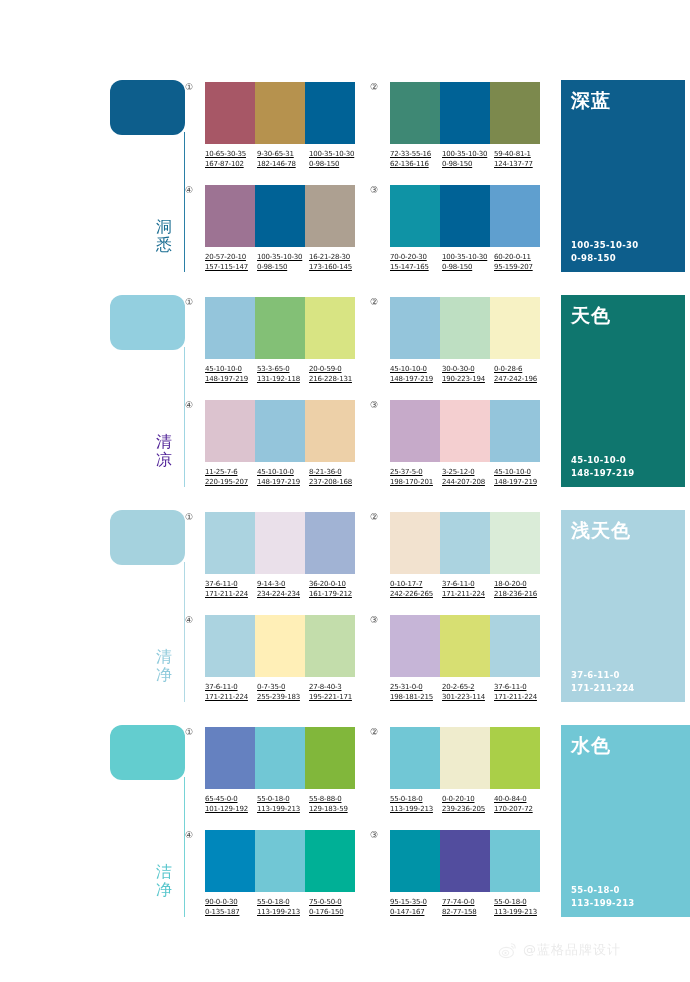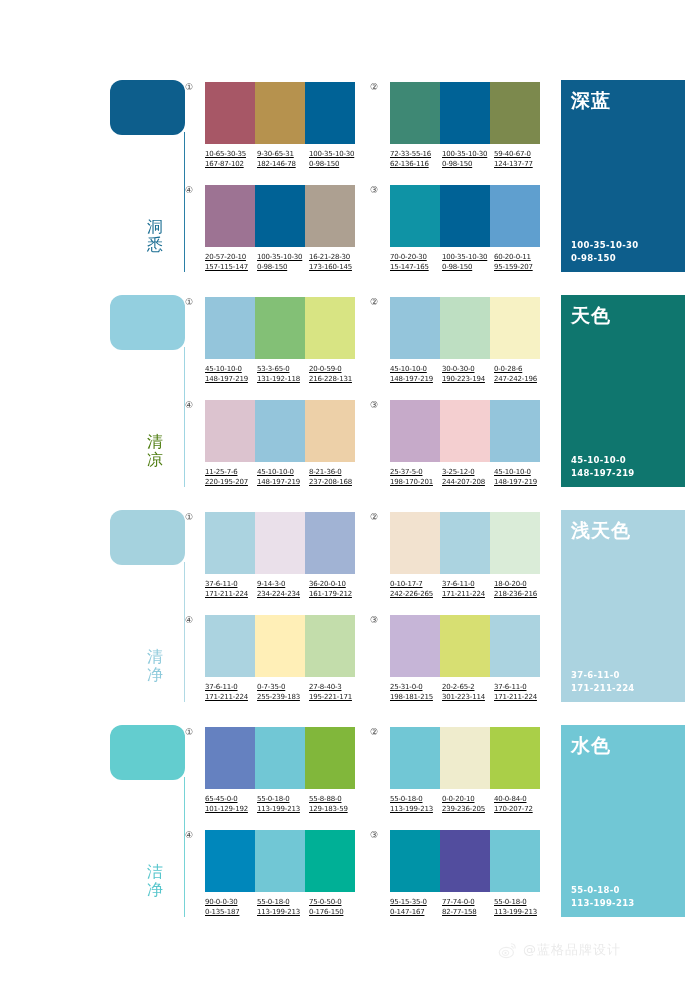--- a/index.html
+++ b/index.html
@@ -26,21 +26,21 @@
   }
   .vrule{
     position:absolute;left:184px;top:62px;
     width:1px;height:140px;
   }
   .vlabel{
     position:absolute;left:147px;top:148px;
     width:26px;
     font-size:16px;letter-spacing:1px;
     line-height:18px;
-    text-align:left;
+    text-align:right;
     font-family:"DejaVu Sans",sans-serif;
   }
 
   
   .group{position:absolute;width:150px;}
   .g-col1{left:205px;}
   .g-col2{left:390px;}
   .g-row1{top:12px;}
   .g-row2{top:115px;}
 
@@ -139,21 +139,21 @@
       <div class="codes">
         <div>
             <div class="cmyk">72-33-55-16</div>
             <div class="rgb">62-136-116</div>
           </div>
         <div>
             <div class="cmyk">100-35-10-30</div>
             <div class="rgb">0-98-150</div>
           </div>
         <div>
-            <div class="cmyk">59-40-67-0</div>
+            <div class="cmyk">59-40-81-1</div>
             <div class="rgb">124-137-77</div>
           </div>
       </div>
     </div>
 
     <div class="group g-col1 g-row2">
       <span class="gnum">④</span>
       <div class="bars">
         <div style="background: rgb(157, 115, 147);"></div>
         <div style="background: rgb(0, 98, 150);"></div>
@@ -201,21 +201,21 @@
     <div class="panel" style="background: rgb(13, 94, 140);">
       <div class="pname">深蓝</div>
       <div class="pcmyk">100-35-10-30</div>
       <div class="prgb">0-98-150</div>
     </div>
   </div>
 
   <div class="section sec2">
     <div class="chip" style="background: rgb(147, 207, 223);"></div>
     <div class="vrule" style="background: rgb(159, 213, 226);"></div>
-    <div class="vlabel" style="color: #4d7c0f;">清凉</div>
+    <div class="vlabel" style="color: #4c1d95;">清凉</div>
 
     <div class="group g-col1 g-row1">
       <span class="gnum">①</span>
       <div class="bars">
         <div style="background: rgb(148, 197, 219);"></div>
         <div style="background: rgb(131, 192, 118);"></div>
         <div style="background: rgb(216, 228, 131);"></div>
       </div>
       <div class="codes">
         <div>
@@ -503,21 +503,21 @@
             <div class="cmyk">77-74-0-0</div>
             <div class="rgb">82-77-158</div>
           </div>
         <div>
             <div class="cmyk">55-0-18-0</div>
             <div class="rgb">113-199-213</div>
           </div>
       </div>
     </div>
 
-    <div class="panel" style="background: rgb(113, 199, 213);">
+    <div class="panel" style="background: rgb(113, 199, 213); padding-left: 6px;">
       <div class="pname">水色</div>
       <div class="pcmyk">55-0-18-0</div>
       <div class="prgb">113-199-213</div>
     </div>
   </div>
 
   <div class="watermark">
     <span class="wm-logo">
       <svg viewBox="0 0 24 24" width="20" height="20">
         <ellipse cx="10" cy="15" rx="8.5" ry="6.2" fill="none" stroke="#c9c9c9" stroke-width="1.4"></ellipse>

